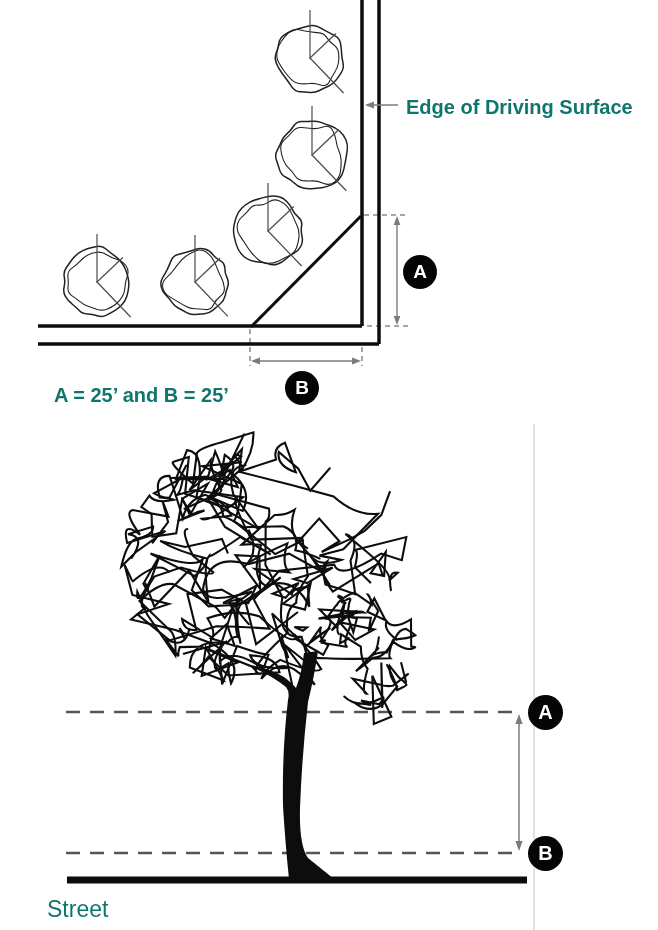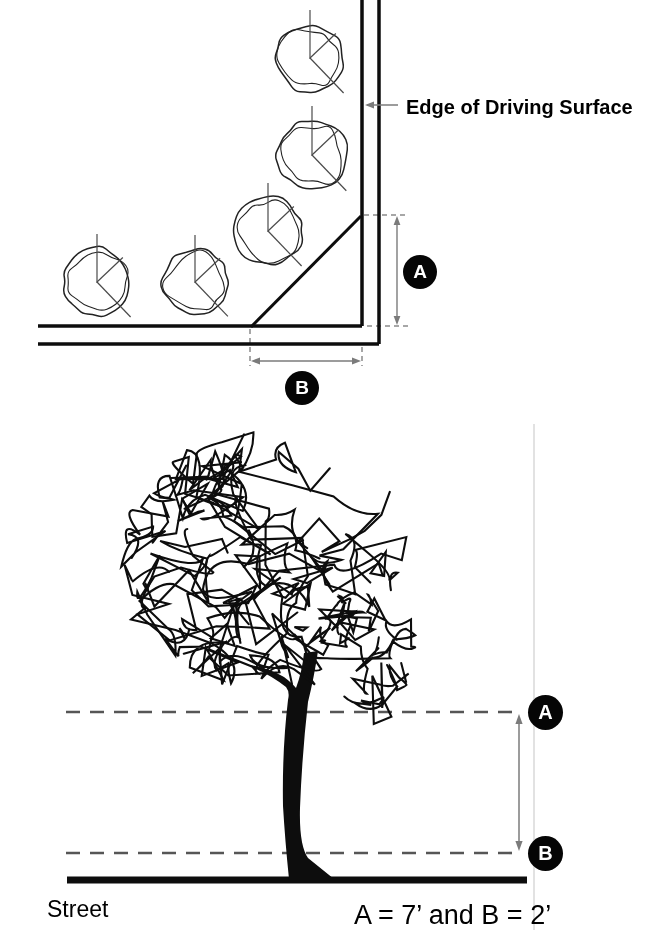--- a/index.html
+++ b/index.html
@@ -1,20 +1,20 @@
 <!DOCTYPE html>
 <html><head>
 <meta charset="utf-8">
 <style>
   html,body{margin:0;padding:0;background:#fff;}
   .stage{position:relative;width:658px;height:930px;background:#fff;overflow:hidden;
          font-family:"Liberation Sans",sans-serif;color:#0d0d0d;}
   .layer{position:absolute;left:0;top:0;width:658px;height:930px;pointer-events:none;}
   svg{position:absolute;left:0;}
-  .lbl{position:absolute;white-space:nowrap;color:#000000;}
+  .lbl{position:absolute;white-space:nowrap;color:#0f766e;}
   .edge-lbl{left:406px;top:95px;font-size:20px;font-weight:700;line-height:24px;}
   .note1{left:54px;top:383px;font-size:20px;font-weight:700;line-height:24px;}
   .street-lbl{left:47px;top:893px;font-size:23px;font-weight:400;line-height:32px;}
   .note2{left:354px;top:899px;font-size:27px;font-weight:400;line-height:32px;}
   .badge{position:absolute;background:#050505;color:#fff;border-radius:50%;
          display:flex;align-items:center;justify-content:center;font-weight:700;}
   .badge.sm{width:34px;height:34px;font-size:19px;}
   .badge.lg{width:35px;height:35px;font-size:20px;}
   .badge-a-plan{left:403px;top:255px;}
   .badge-b-plan{left:285px;top:371px;}
@@ -75,20 +75,21 @@
         </g>
         <g>
           <path d="M128.1,277.6Q129.1,282.0 128.7,286.6Q128.3,291.2 127.0,295.8Q125.6,300.4 122.5,304.1Q119.4,307.8 115.2,310.3Q111.0,312.7 106.6,315.1Q102.1,317.5 97.3,315.7Q92.4,313.9 87.4,313.9Q82.4,313.9 79.0,310.3Q75.5,306.8 71.8,303.7Q68.0,300.7 65.4,296.3Q62.9,292.0 64.1,287.0Q65.3,282.0 64.3,277.0Q63.3,272.1 66.1,268.0Q68.9,263.9 71.7,260.0Q74.6,256.1 78.6,253.2Q82.5,250.3 87.3,248.8Q92.0,247.3 97.1,246.4Q102.2,245.5 106.3,249.2Q110.3,252.8 114.1,255.4Q117.8,258.0 120.7,261.5Q123.5,264.9 125.3,269.0Q127.1,273.2 128.1,277.6Z" fill="none" stroke="#222222" stroke-width="1.5"></path>
           <path d="M127.3,276.1Q125.2,282.0 125.0,287.1Q124.9,292.1 122.3,296.6Q119.8,301.2 115.7,304.3Q111.7,307.4 106.9,309.2Q102.1,310.9 97.3,309.4Q92.5,307.8 88.1,306.3Q83.8,304.9 80.3,301.9Q76.7,299.0 72.1,295.9Q67.4,292.8 68.0,287.4Q68.6,282.0 67.9,276.6Q67.3,271.2 72.0,268.1Q76.7,264.9 79.8,261.3Q83.0,257.7 87.4,255.2Q91.8,252.7 97.1,252.2Q102.3,251.7 106.7,254.7Q111.1,257.6 116.7,259.2Q122.3,260.8 125.8,265.5Q129.3,270.3 127.3,276.1Z" fill="none" stroke="#222222" stroke-width="1.1"></path>
           <line x1="97" y1="234" x2="97" y2="283" stroke="#4a4a4a" stroke-width="1.2"></line>
           <line x1="97" y1="282" x2="122.84" y2="257.52" stroke="#4a4a4a" stroke-width="1.2"></line>
           <line x1="97" y1="282" x2="130.6" y2="317.04" stroke="#4a4a4a" stroke-width="1.2"></line>
         </g>
       </svg>
     <div class="lbl edge-lbl">Edge of Driving Surface</div>
+    <div class="lbl note1">A = 25’ and B = 25’</div>
     <div class="badge sm badge-a-plan">A</div>
     <div class="badge sm badge-b-plan">B</div>
   </div>
 
   <div class="layer">
     <svg id="elev-svg" width="658" height="510" viewBox="0 420 658 510" style="top:420px;">
         <line x1="534" y1="424" x2="534" y2="930" stroke="#d9d9d9" stroke-width="1.5"></line>
         <line x1="66" y1="712" x2="516" y2="712" stroke="#565656" stroke-width="2.6" stroke-dasharray="14 10"></line>
         <line x1="66" y1="853" x2="516" y2="853" stroke="#565656" stroke-width="2.6" stroke-dasharray="14 10"></line>
         <line x1="519" y1="717" x2="519" y2="848" stroke="#7b7b7b" stroke-width="1.5"></line>
@@ -135,18 +136,17 @@
           <path d="M378.4,648.2L355.9,671.2Q369.6,661.0 372.5,657.7Q385.4,658.3 393.4,639.5Q408.3,638.9 415.3,635.3Q412.2,632.8 406.0,628.9Q399.6,629.2 395.9,636.9L386.7,652.6Q381.7,651.1 371.3,655.6Q376.7,654.5 378.8,637.3" fill="none" stroke="#0d0d0d" stroke-width="2.1" stroke-linejoin="miter" stroke-linecap="round"></path>
           <path d="M391.4,716.7L372.3,675.8L373.8,724.0Z" fill="none" stroke="#0d0d0d" stroke-width="2.1" stroke-linejoin="miter"></path>
           <path d="M381.3,662.6L382.2,707.9L382.5,704.0Z" fill="none" stroke="#0d0d0d" stroke-width="2.1" stroke-linejoin="miter"></path>
           <path d="M318.5,618.6L355.6,611.2L352.7,615.4Z" fill="none" stroke="#0d0d0d" stroke-width="2.1" stroke-linejoin="miter"></path>
           <path d="M374.4,629.4L355.2,640.0L339.5,622.2Z" fill="none" stroke="#0d0d0d" stroke-width="2.1" stroke-linejoin="miter"></path>
           <path d="M385.5,620.3L367.3,611.7L374.3,598.4Z" fill="none" stroke="#0d0d0d" stroke-width="2.1" stroke-linejoin="miter"></path>
           <path d="M307.1,627.5L302.9,630.8L294.5,627.0Z" fill="none" stroke="#0d0d0d" stroke-width="2.1" stroke-linejoin="miter"></path>
         </g>
       </svg>
     <div class="lbl street-lbl">Street</div>
-    <div class="lbl note2">A = 7’ and B = 2’</div>
     <div class="badge lg badge-a-elev">A</div>
     <div class="badge lg badge-b-elev">B</div>
   </div>
 
 </div>
 
 </body></html>

